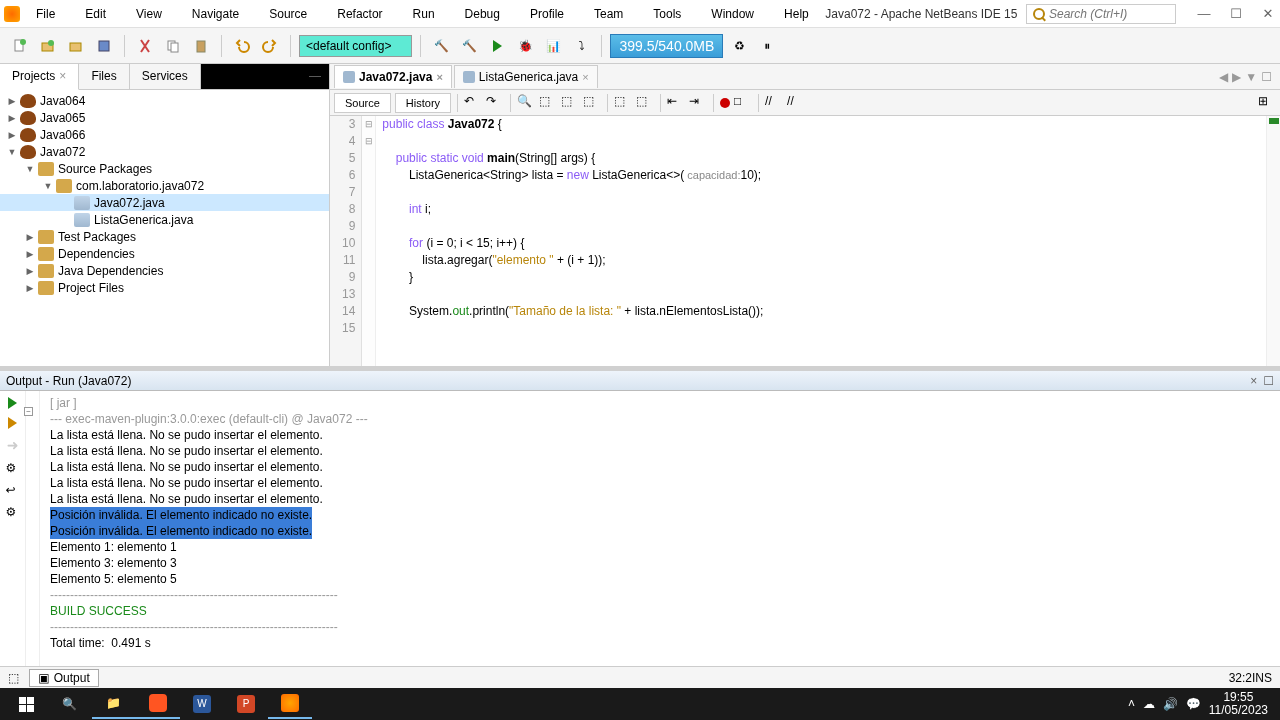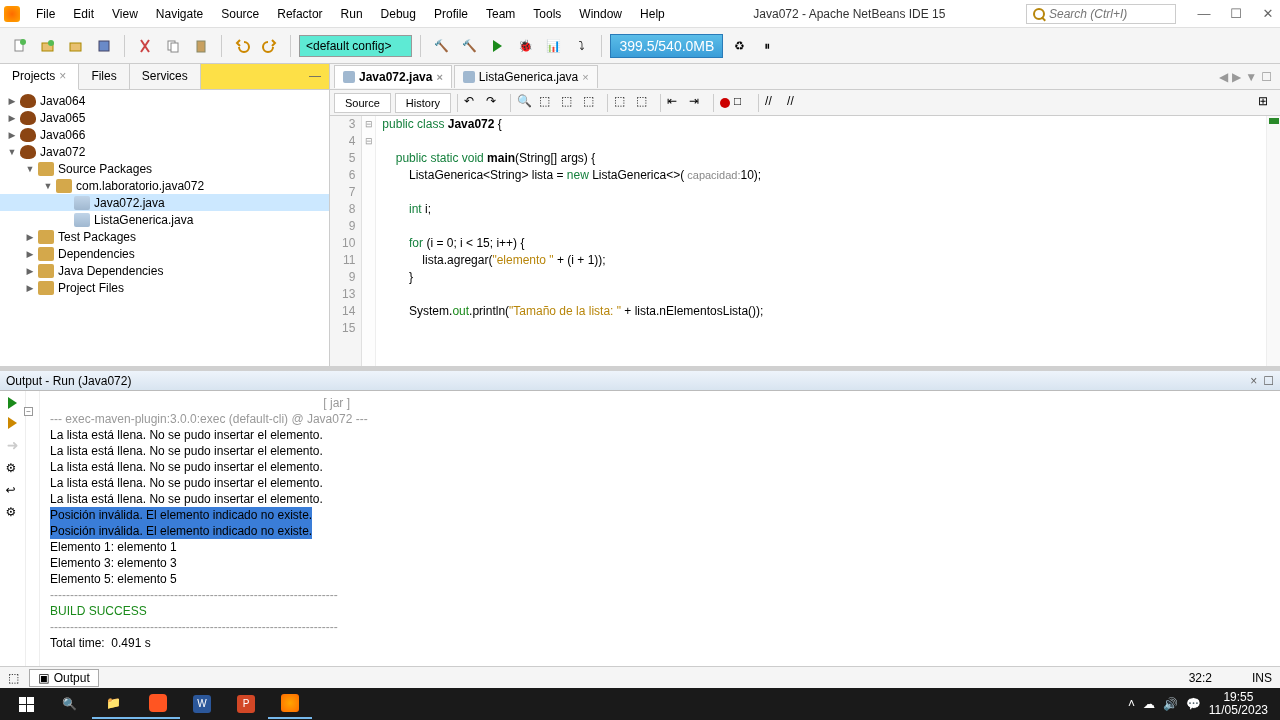--- a/index.html
+++ b/index.html
@@ -1,41 +1,41 @@
 <!DOCTYPE html>
 <html><head>
 <meta charset="utf-8">
 <style>
 * { margin: 0; padding: 0; box-sizing: border-box; font-family: "Segoe UI", Tahoma, sans-serif; font-size: 12px; }
 body { width: 1280px; height: 720px; background: #f0f0f0; display: flex; flex-direction: column; overflow: hidden; }
 
 
 .titlebar { height: 28px; background: #fff; display: flex; align-items: center; padding: 0 4px; border-bottom: 1px solid #e0e0e0; }
 .nb-logo { width: 16px; height: 16px; background: radial-gradient(circle, #ff6b00, #ffa500); border-radius: 3px; margin-right: 8px; }
-.menubar { display: flex; gap: 2px; }
+.menubar { display: flex; gap: 14px; }
 .menubar span { padding: 4px 8px; cursor: default; }
 .titlebar-center { flex: 1; text-align: center; color: #333; }
 .search-box { display: flex; align-items: center; border: 1px solid #ccc; padding: 2px 6px; width: 150px; background: #fff; }
 .search-icon { width: 12px; height: 12px; border: 2px solid #b8860b; border-radius: 50%; position: relative; margin-right: 4px; }
 .search-icon::after { content: ''; position: absolute; width: 5px; height: 2px; background: #b8860b; bottom: -2px; right: -3px; transform: rotate(45deg); }
 .search-box input { border: none; outline: none; color: #999; font-style: italic; width: 100px; }
 .win-controls { display: flex; gap: 16px; margin-left: 20px; }
 .win-btn { width: 16px; height: 16px; display: flex; align-items: center; justify-content: center; color: #666; font-size: 13px; }
 
 
 .toolbar { height: 36px; background: #f5f5f5; border-bottom: 1px solid #ccc; display: flex; align-items: center; padding: 0 8px; gap: 4px; }
 .tb-btn { width: 24px; height: 24px; display: flex; align-items: center; justify-content: center; }
 .tb-sep { width: 1px; height: 22px; background: #ccc; margin: 0 4px; }
 .config-select { border: 1px solid #999; padding: 3px 20px 3px 6px; background: #5eead4; }
 .mem-badge { background: linear-gradient(#5bbde8, #3a9dd8); color: #fff; font-size: 14px; padding: 3px 8px; border: 1px solid #2a7bb8; }
 
 
 .main { flex: 1; display: flex; min-height: 0; }
 .left-pane { width: 330px; background: #fff; border-right: 1px solid #ccc; display: flex; flex-direction: column; }
-.pane-tabs { height: 26px; display: flex; background: #fde047; border-bottom: 1px solid #ccc; }
+.pane-tabs { height: 26px; display: flex; background: #000000; border-bottom: 1px solid #ccc; }
 .pane-tab { padding: 5px 12px; border-right: 1px solid #ccc; background: #f5f5f5; }
 .pane-tab.active { background: #fff; border-bottom: 1px solid #fff; margin-bottom: -1px; }
 .pane-tab-close { margin-left: 4px; color: #999; }
 .pane-min { margin-left: auto; padding: 5px 8px; color: #666; }
 .tree { flex: 1; overflow: auto; padding: 2px 0; }
 .tree-row { display: flex; align-items: center; height: 17px; padding-left: 4px; white-space: nowrap; }
 .tree-toggle { width: 12px; height: 12px; margin-right: 2px; color: #666; font-size: 9px; display: flex; align-items: center; justify-content: center; }
 .tree-icon { width: 16px; height: 14px; margin-right: 4px; background: #d4a84b; border-radius: 2px; }
 .tree-icon.pkg { background: #d4a84b; }
 .tree-icon.java { background: linear-gradient(#c0d4e8,#a0b8d0); }
@@ -55,21 +55,21 @@
 .et-btn { padding: 3px 10px; border: 1px solid #ccc; background: #fff; font-size: 11px; }
 .et-icon { width: 18px; height: 18px; }
 .et-sep { width: 1px; height: 18px; background: #ccc; margin: 0 2px; }
 .rec-dot { width: 10px; height: 10px; background: #cc0000; border-radius: 50%; }
 
 .code-area { flex: 1; display: flex; font-family: "Consolas", monospace; font-size: 12.5px; min-height: 0; overflow: hidden; }
 .gutter { background: #f5f5f5; border-right: 1px solid #e0e0e0; text-align: right; color: #999; padding: 0 6px 0 12px; line-height: 17px; }
 .fold-col { width: 14px; background: #fdfdfd; border-right: 1px solid #eee; line-height: 17px; }
 .fold-mark { color: #999; font-size: 9px; text-align: center; }
 .code { flex: 1; padding-left: 6px; line-height: 17px; white-space: pre; }
-.code .kw { color: #15803d; }
+.code .kw { color: #8b5cf6; }
 .code .str { color: #b8860b; }
 .code .cls { font-weight: bold; }
 .code .param { color: #888; font-size: 11px; }
 .err-strip { width: 14px; background: #f9f9f9; border-left: 1px solid #eee; }
 .err-mark { width: 10px; height: 6px; background: #2a8a2a; margin: 2px; }
 
 
 .output-panel { border-top: 5px solid #d0d0d0; background: #fff; display: flex; flex-direction: column; }
 .output-title { height: 20px; background: linear-gradient(#eef4fb,#d8e4f0); border-bottom: 1px solid #bbb; display: flex; align-items: center; padding: 0 6px; font-size: 11px; }
 .output-title-ctrl { margin-left: auto; display: flex; gap: 6px; color: #666; }
@@ -82,21 +82,21 @@
 .output-text { flex: 1; font-family: "Consolas", monospace; font-size: 12.5px; line-height: 16px; padding: 4px 0 4px 10px; position: relative; }
 .out-line { white-space: pre; }
 .out-line.gray { color: #999; }
 .out-line.green { color: #1a8a1a; }
 .out-line.sel { background: #3a7dd8; color: #000000; display: inline-block; }
 .fold-box { position: absolute; left: -16px; top: 16px; width: 9px; height: 9px; border: 1px solid #999; background: #fff; font-size: 8px; line-height: 7px; text-align: center; color: #666; }
 
 
 .statusbar { height: 22px; background: #f5f5f5; border-top: 1px solid #ccc; display: flex; align-items: center; padding: 0 8px; font-size: 11px; }
 .status-tab { border: 1px solid #aaa; background: #fff; padding: 1px 8px; display: flex; align-items: center; gap: 4px; }
-.status-right { margin-left: auto; display: flex; gap: 40px; }
+.status-right { margin-left: auto; display: flex; }
 
 
 .taskbar { height: 32px; background: #1a1a1a; display: flex; align-items: center; padding: 0 4px; }
 .task-btn { width: 44px; height: 30px; display: flex; align-items: center; justify-content: center; }
 .task-btn.active { border-bottom: 2px solid #76b9ed; }
 .win-logo { display: grid; grid-template: 7px 7px / 7px 7px; gap: 1px; }
 .win-logo div { background: #fff; }
 .tray { margin-left: auto; display: flex; align-items: center; gap: 8px; color: #fff; font-size: 11px; padding-right: 8px; }
 .tray-time { text-align: center; line-height: 13px; }
 
@@ -374,21 +374,21 @@
       <div class="play-tri"></div>
       <div class="play-tri fast"></div>
       <div class="arrow-r">➜</div>
       <div class="out-icon">⚙</div>
       <div class="out-icon">↩</div>
       <div class="out-icon">⚙</div>
     </div>
     <div style="width:14px;border-right:1px solid #eee"></div>
     <div class="output-text" id="outtext">
       <div class="fold-box">−</div>
-    <div class="out-line gray" style="text-align:right;width:300px">[ jar ]</div>
+    <div class="out-line gray" style="text-align:left;width:300px">[ jar ]</div>
         <div class="out-line gray">--- exec-maven-plugin:3.0.0:exec (default-cli) @ Java072 ---</div>
         <div class="out-line ">La lista está llena. No se pudo insertar el elemento.</div>
         <div class="out-line ">La lista está llena. No se pudo insertar el elemento.</div>
         <div class="out-line ">La lista está llena. No se pudo insertar el elemento.</div>
         <div class="out-line ">La lista está llena. No se pudo insertar el elemento.</div>
         <div class="out-line ">La lista está llena. No se pudo insertar el elemento.</div>
         <div><div class="out-line sel">Posición inválida. El elemento indicado no existe.</div></div>
         <div><div class="out-line sel">Posición inválida. El elemento indicado no existe.</div></div>
         <div class="out-line ">Elemento 1: elemento 1</div>
         <div class="out-line ">Elemento 3: elemento 3</div>

